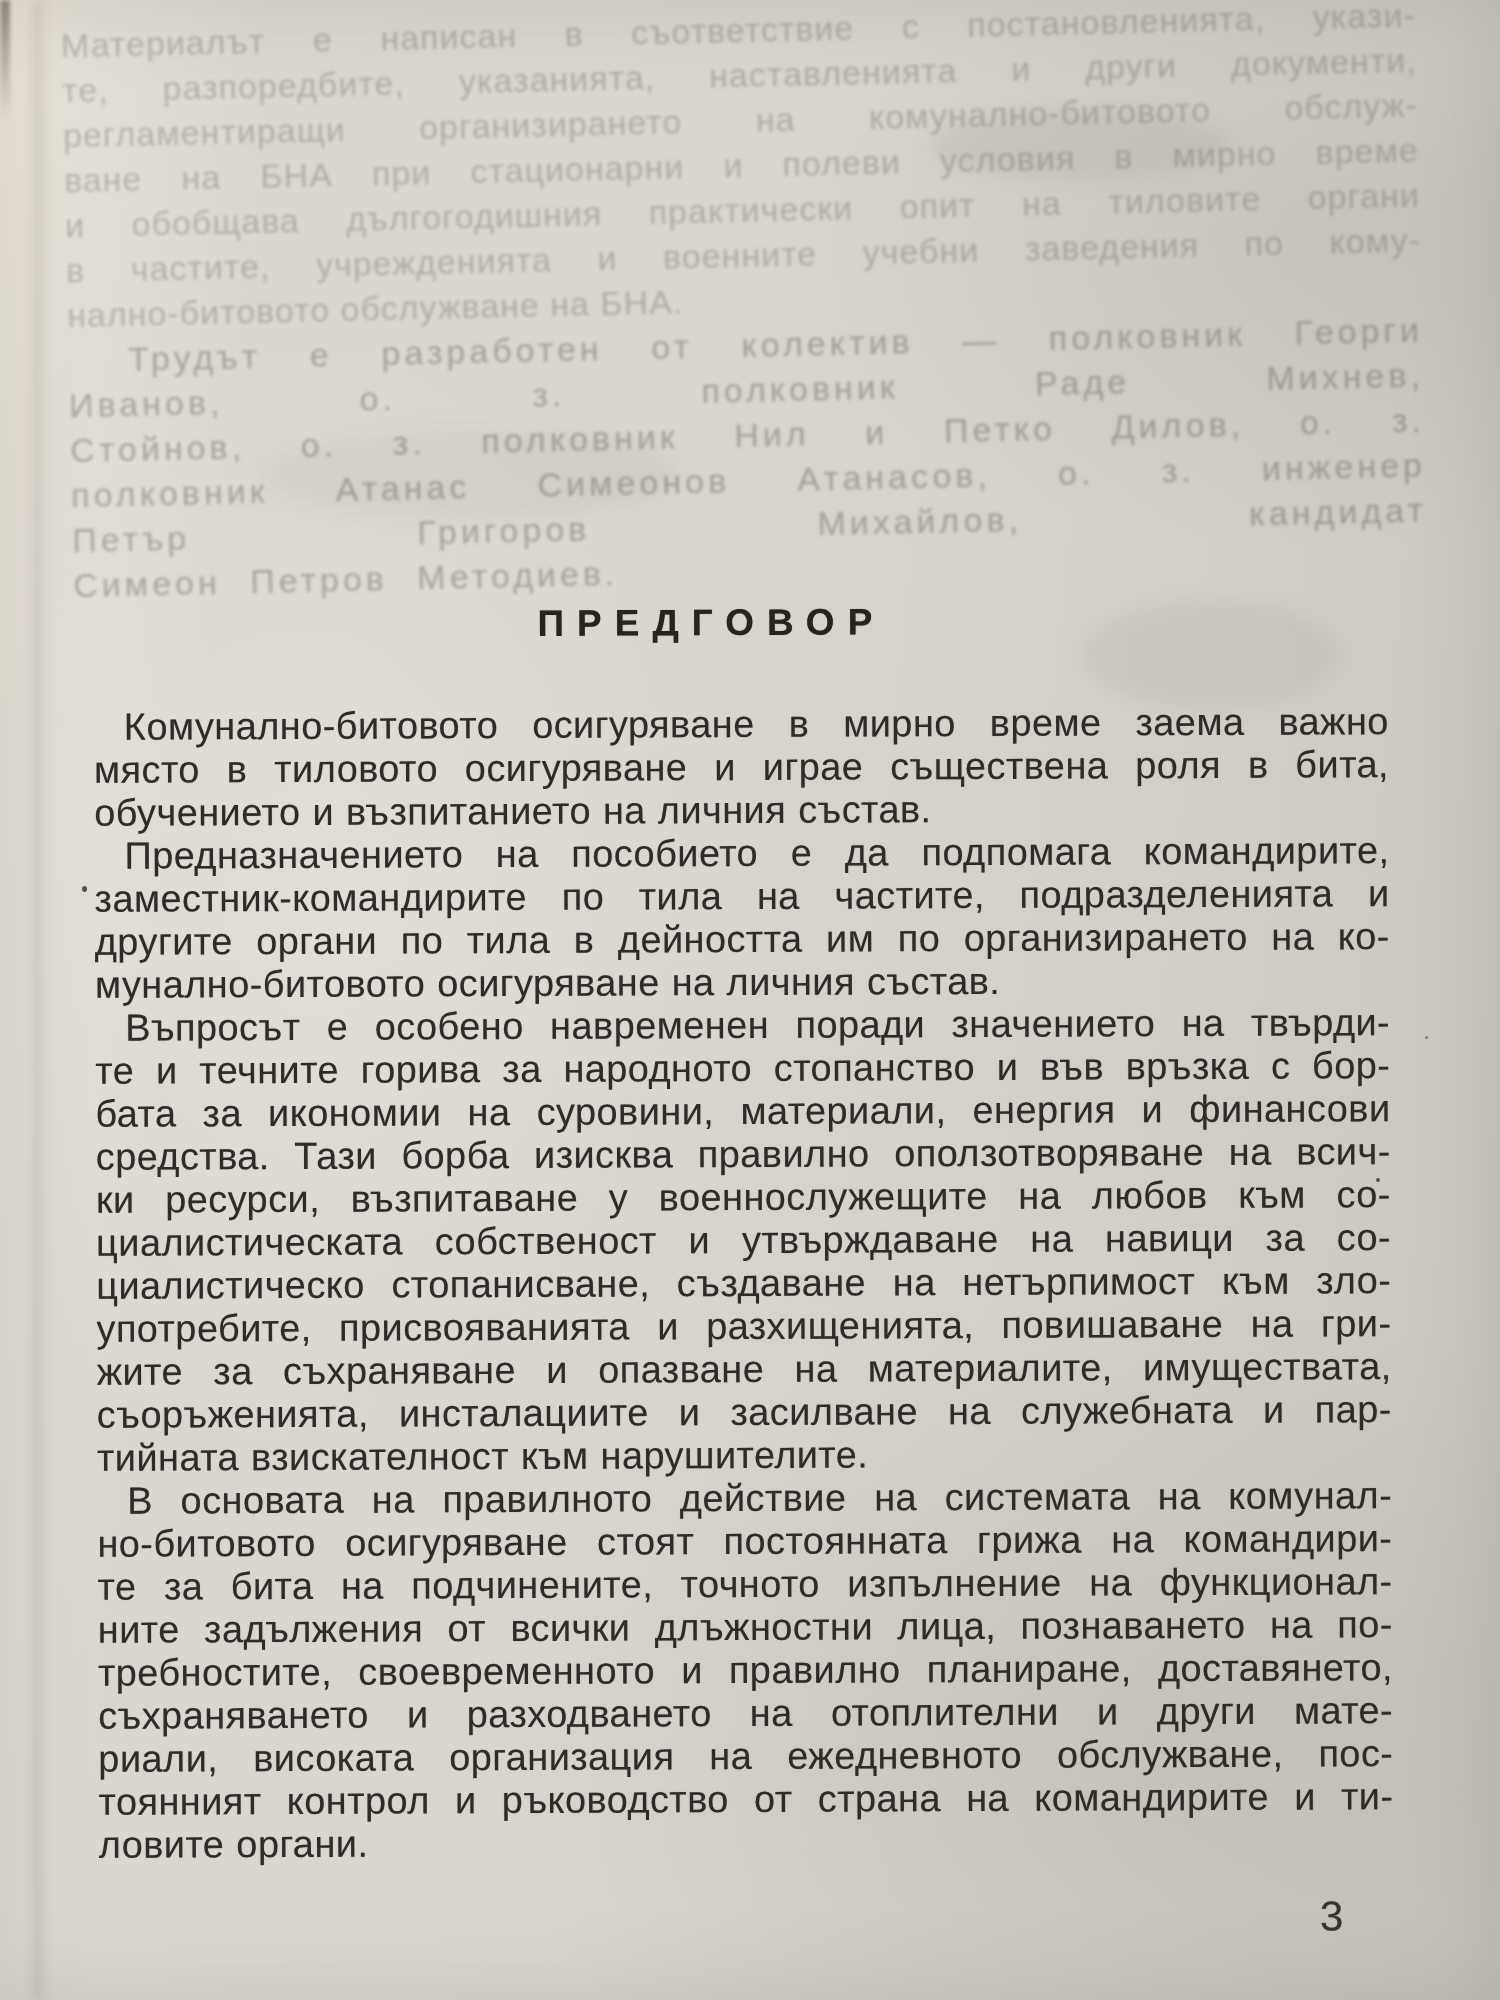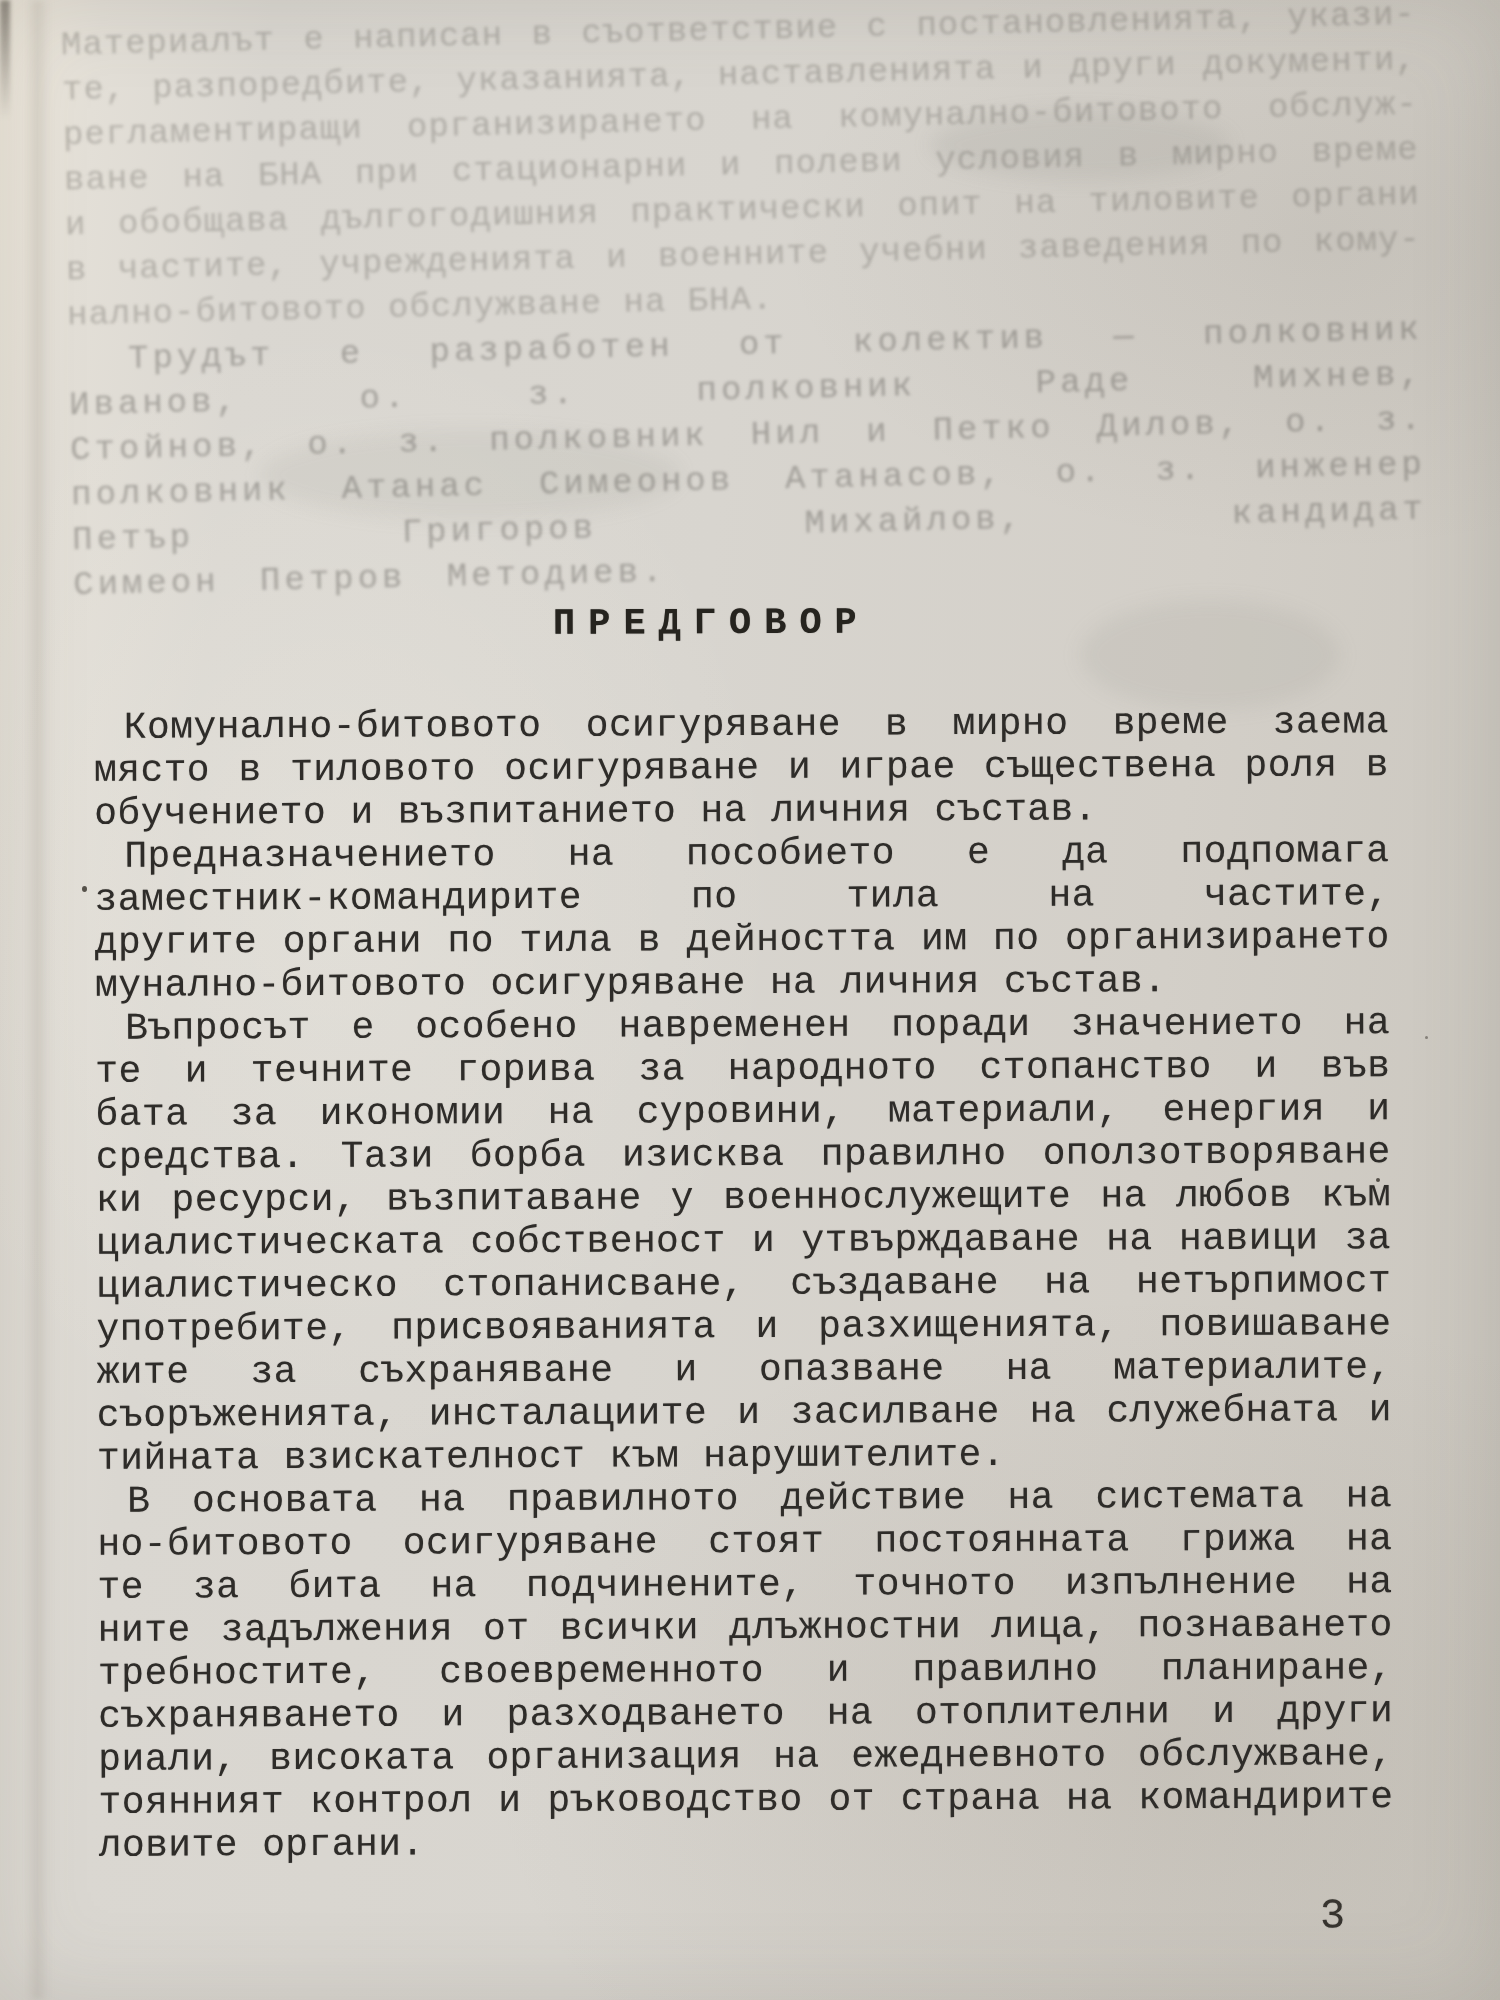--- a/index.html
+++ b/index.html
@@ -1,18 +1,18 @@
 <!DOCTYPE html>
 <html><head>
 <meta charset="utf-8">
 <style>
   html,body{margin:0;padding:0;background:#b8b4ad;}
   .page{
     position:relative;width:1500px;height:2000px;overflow:hidden;
-    font-family:Liberation Mono, monospace;
+    font-family:Liberation Sans, sans-serif;
     background:
       radial-gradient(1100px 750px at 78% 88%, rgba(115,106,92,0.12), transparent 62%),
       radial-gradient(900px 520px at 88% 12%, rgba(108,103,94,0.10), transparent 60%),
       radial-gradient(700px 900px at 22% 45%, rgba(255,252,242,0.22), transparent 65%),
       linear-gradient(96deg,#efe9dd 0%,#e3dfd7 6%,#dad7d1 16%,#d8d5cf 45%,#d3cfc8 74%,#cac6be 100%);
   }
   
   .crease{position:absolute;top:0;left:26px;width:26px;height:2000px;
     background:linear-gradient(90deg,transparent,rgba(125,117,103,0.16) 45%,rgba(125,117,103,0.06) 70%,transparent);
     filter:blur(3px);}

